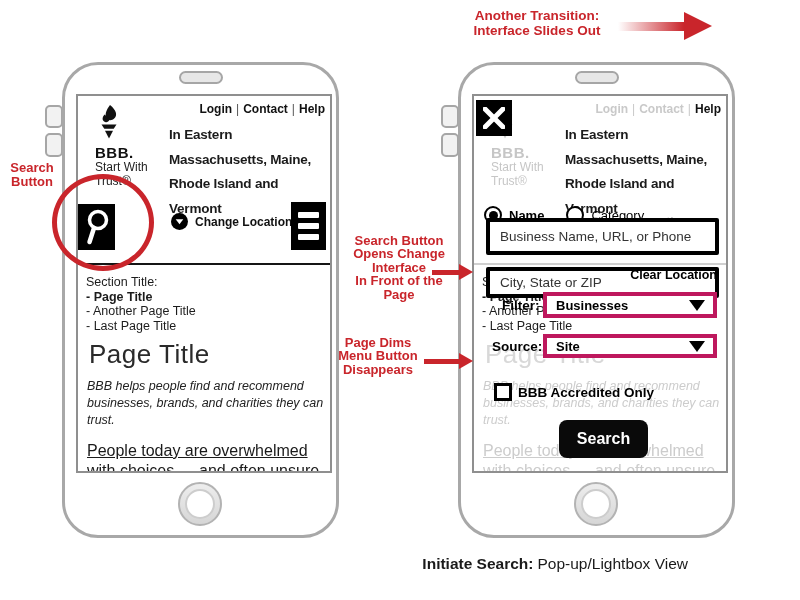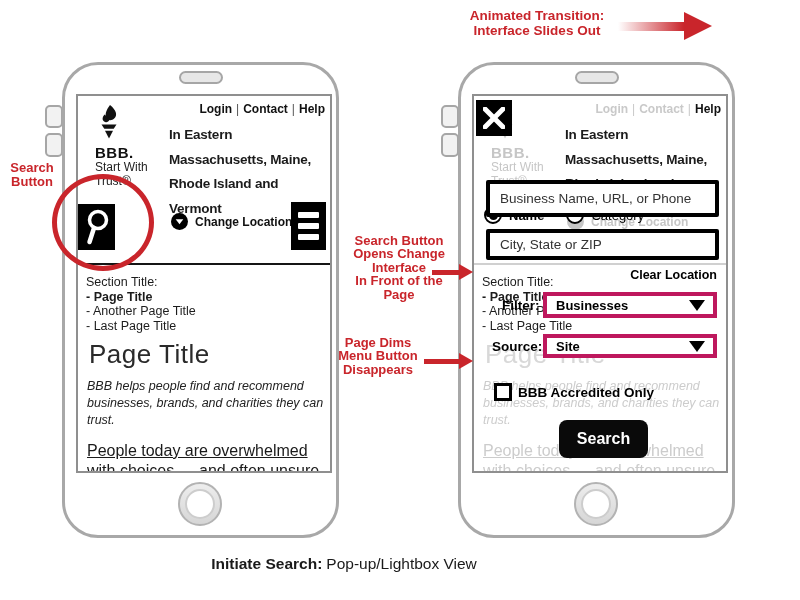--- a/index.html
+++ b/index.html
@@ -42,42 +42,42 @@
   .nav.dimnav .sep{color:#c9c9c9;}
   .nav.dimnav .help-dark{color:#111;}
 
   
   .xbtn{position:absolute;left:2px;top:4px;width:36px;height:36px;background:#000;display:flex;align-items:center;justify-content:center;}
   .radio-row{position:absolute;left:10px;top:61px;display:flex;align-items:center;height:20px;margin-top:48px;}
   .radio{width:18px;height:18px;border:2.5px solid #000;border-radius:50%;box-sizing:border-box;background:#fff;display:flex;align-items:center;justify-content:center;}
   .radio .dot{width:9px;height:9px;border-radius:50%;background:#000;}
   .radio-label{font-size:13px;margin-left:7px;color:#000;}
   .bold{font-weight:bold;}
-  .inp{position:absolute;left:12px;width:233px;border:4px solid #000;border-radius:2px;background:#fff;box-sizing:border-box;display:flex;align-items:center;padding-left:10px;font-size:13.5px;color:#333;}
+  .inp{position:absolute;left:12px;width:233px;border:4px solid #000;border-radius:2px;background:#fff;box-sizing:border-box;display:flex;align-items:center;padding-left:10px;font-size:13.5px;color:#333;margin-top:38px;}
   .clear{position:absolute;top:172px;right:9px;font-size:12.5px;font-weight:bold;color:#000;}
   .fld-label{position:absolute;font-size:13.5px;font-weight:bold;color:#000;}
   .select{position:absolute;left:69px;border:4px solid #be185d;background:#fff;box-sizing:border-box;display:flex;align-items:center;padding-left:9px;font-size:13px;font-weight:bold;color:#000;}
   .caret{position:absolute;right:8px;top:50%;margin-top:-5px;width:0;height:0;border-left:8px solid transparent;border-right:8px solid transparent;border-top:11px solid #000;}
   .chk{position:absolute;left:20px;top:287px;width:18px;height:18px;border:3px solid #000;box-sizing:border-box;background:#fff;}
   .chk-label{position:absolute;left:44px;top:289px;font-size:13.5px;font-weight:bold;color:#000;}
   .search-btn{position:absolute;left:85px;top:324px;width:89px;height:38px;background:#0a0a0a;border-radius:8px;color:#fff;font-size:16px;font-weight:bold;display:flex;align-items:center;justify-content:center;}
 
   
   .ann{position:absolute;color:#c9252b;font-weight:bold;text-align:center;}
   .ann-transition{left:452px;top:9px;width:170px;font-size:13.5px;line-height:14.5px;}
   .ann-searchbtn{left:2px;top:161px;width:60px;font-size:13px;line-height:13.5px;}
   .ann-opens{left:337px;top:234px;width:124px;font-size:13px;line-height:13.4px;}
   .ann-dims{left:333px;top:336px;width:90px;font-size:13px;line-height:13.4px;}
   .red-circle{position:absolute;left:52px;top:174px;width:102px;height:97px;border:5px solid #c9252b;border-radius:50%;box-sizing:border-box;z-index:6;}
   .arrow-body{position:absolute;height:5px;background:#c9252b;}
   .arrow-head{position:absolute;width:0;height:0;border-top:8.5px solid transparent;border-bottom:8.5px solid transparent;border-left:14px solid #c9252b;}
   .grad-body{position:absolute;left:618px;top:22px;width:66px;height:9px;background:linear-gradient(to right, rgba(201,37,43,0), #c9252b);}
   .grad-head{position:absolute;left:684px;top:12px;width:0;height:0;border-top:14px solid transparent;border-bottom:14px solid transparent;border-left:28px solid #c9252b;}
 
-  .caption{position:absolute;left:0;top:555px;width:688px;text-align:center;font-size:15.5px;color:#1a1a1a;}
+  .caption{position:absolute;left:0;top:555px;width:688px;text-align:right;font-size:15.5px;color:#1a1a1a;}
   .caption .rest{margin-left:4px;}
 </style>
 </head>
 <body>
 
 <div id="canvas">
 
   <div class="vol-btn" style="left:45px;top:105px;height:23px"></div>
   <div class="vol-btn" style="left:45px;top:133px;height:24px"></div>
   <div class="vol-btn" style="left:441px;top:105px;height:23px"></div>
@@ -237,21 +237,21 @@
       <div class="search-btn">
         <span>Search</span>
       </div>
     </div>
     <div class="home">
         <div class="home-inner"></div>
       </div>
   </div>
 
   <div class="ann ann-transition">
-    <div>Animated Transition:</div>
+    <div>Another Transition:</div>
     <div>Interface Slides Out</div>
   </div>
   <div class="grad-body"></div>
   <div class="grad-head"></div>
 
   <div class="ann ann-searchbtn">
     <div>Search</div>
     <div>Button</div>
   </div>
   <div class="red-circle"></div>

